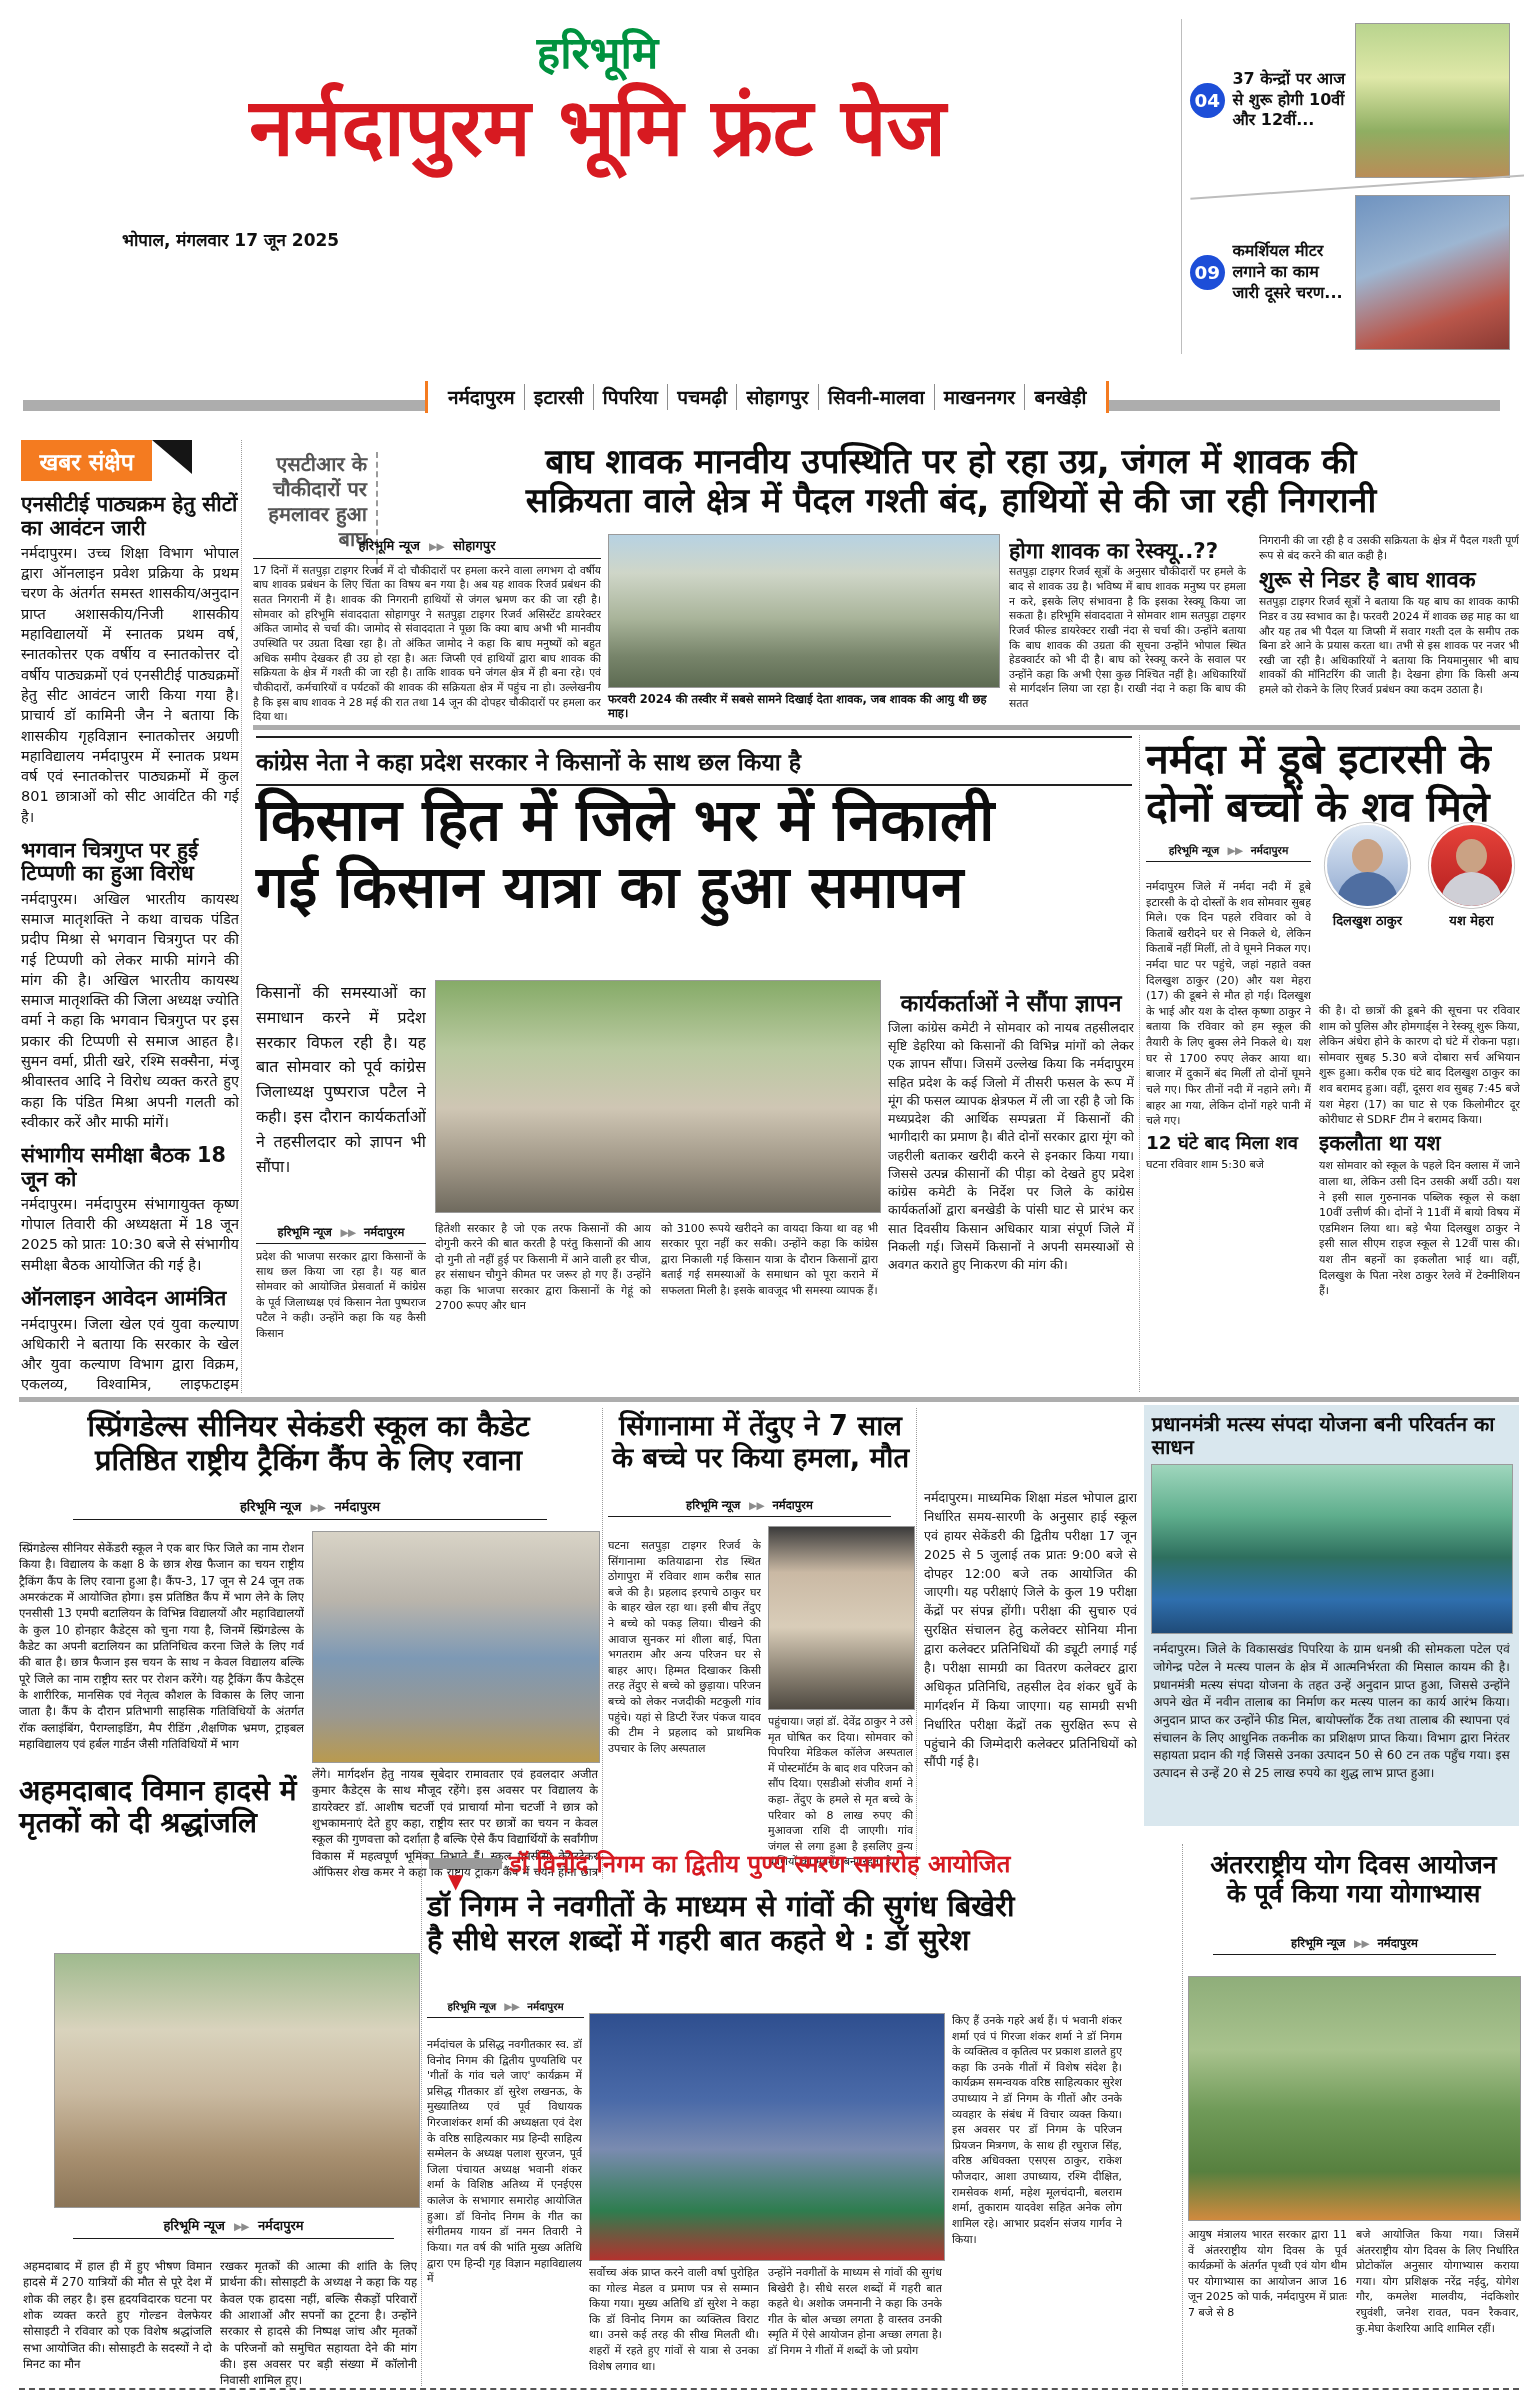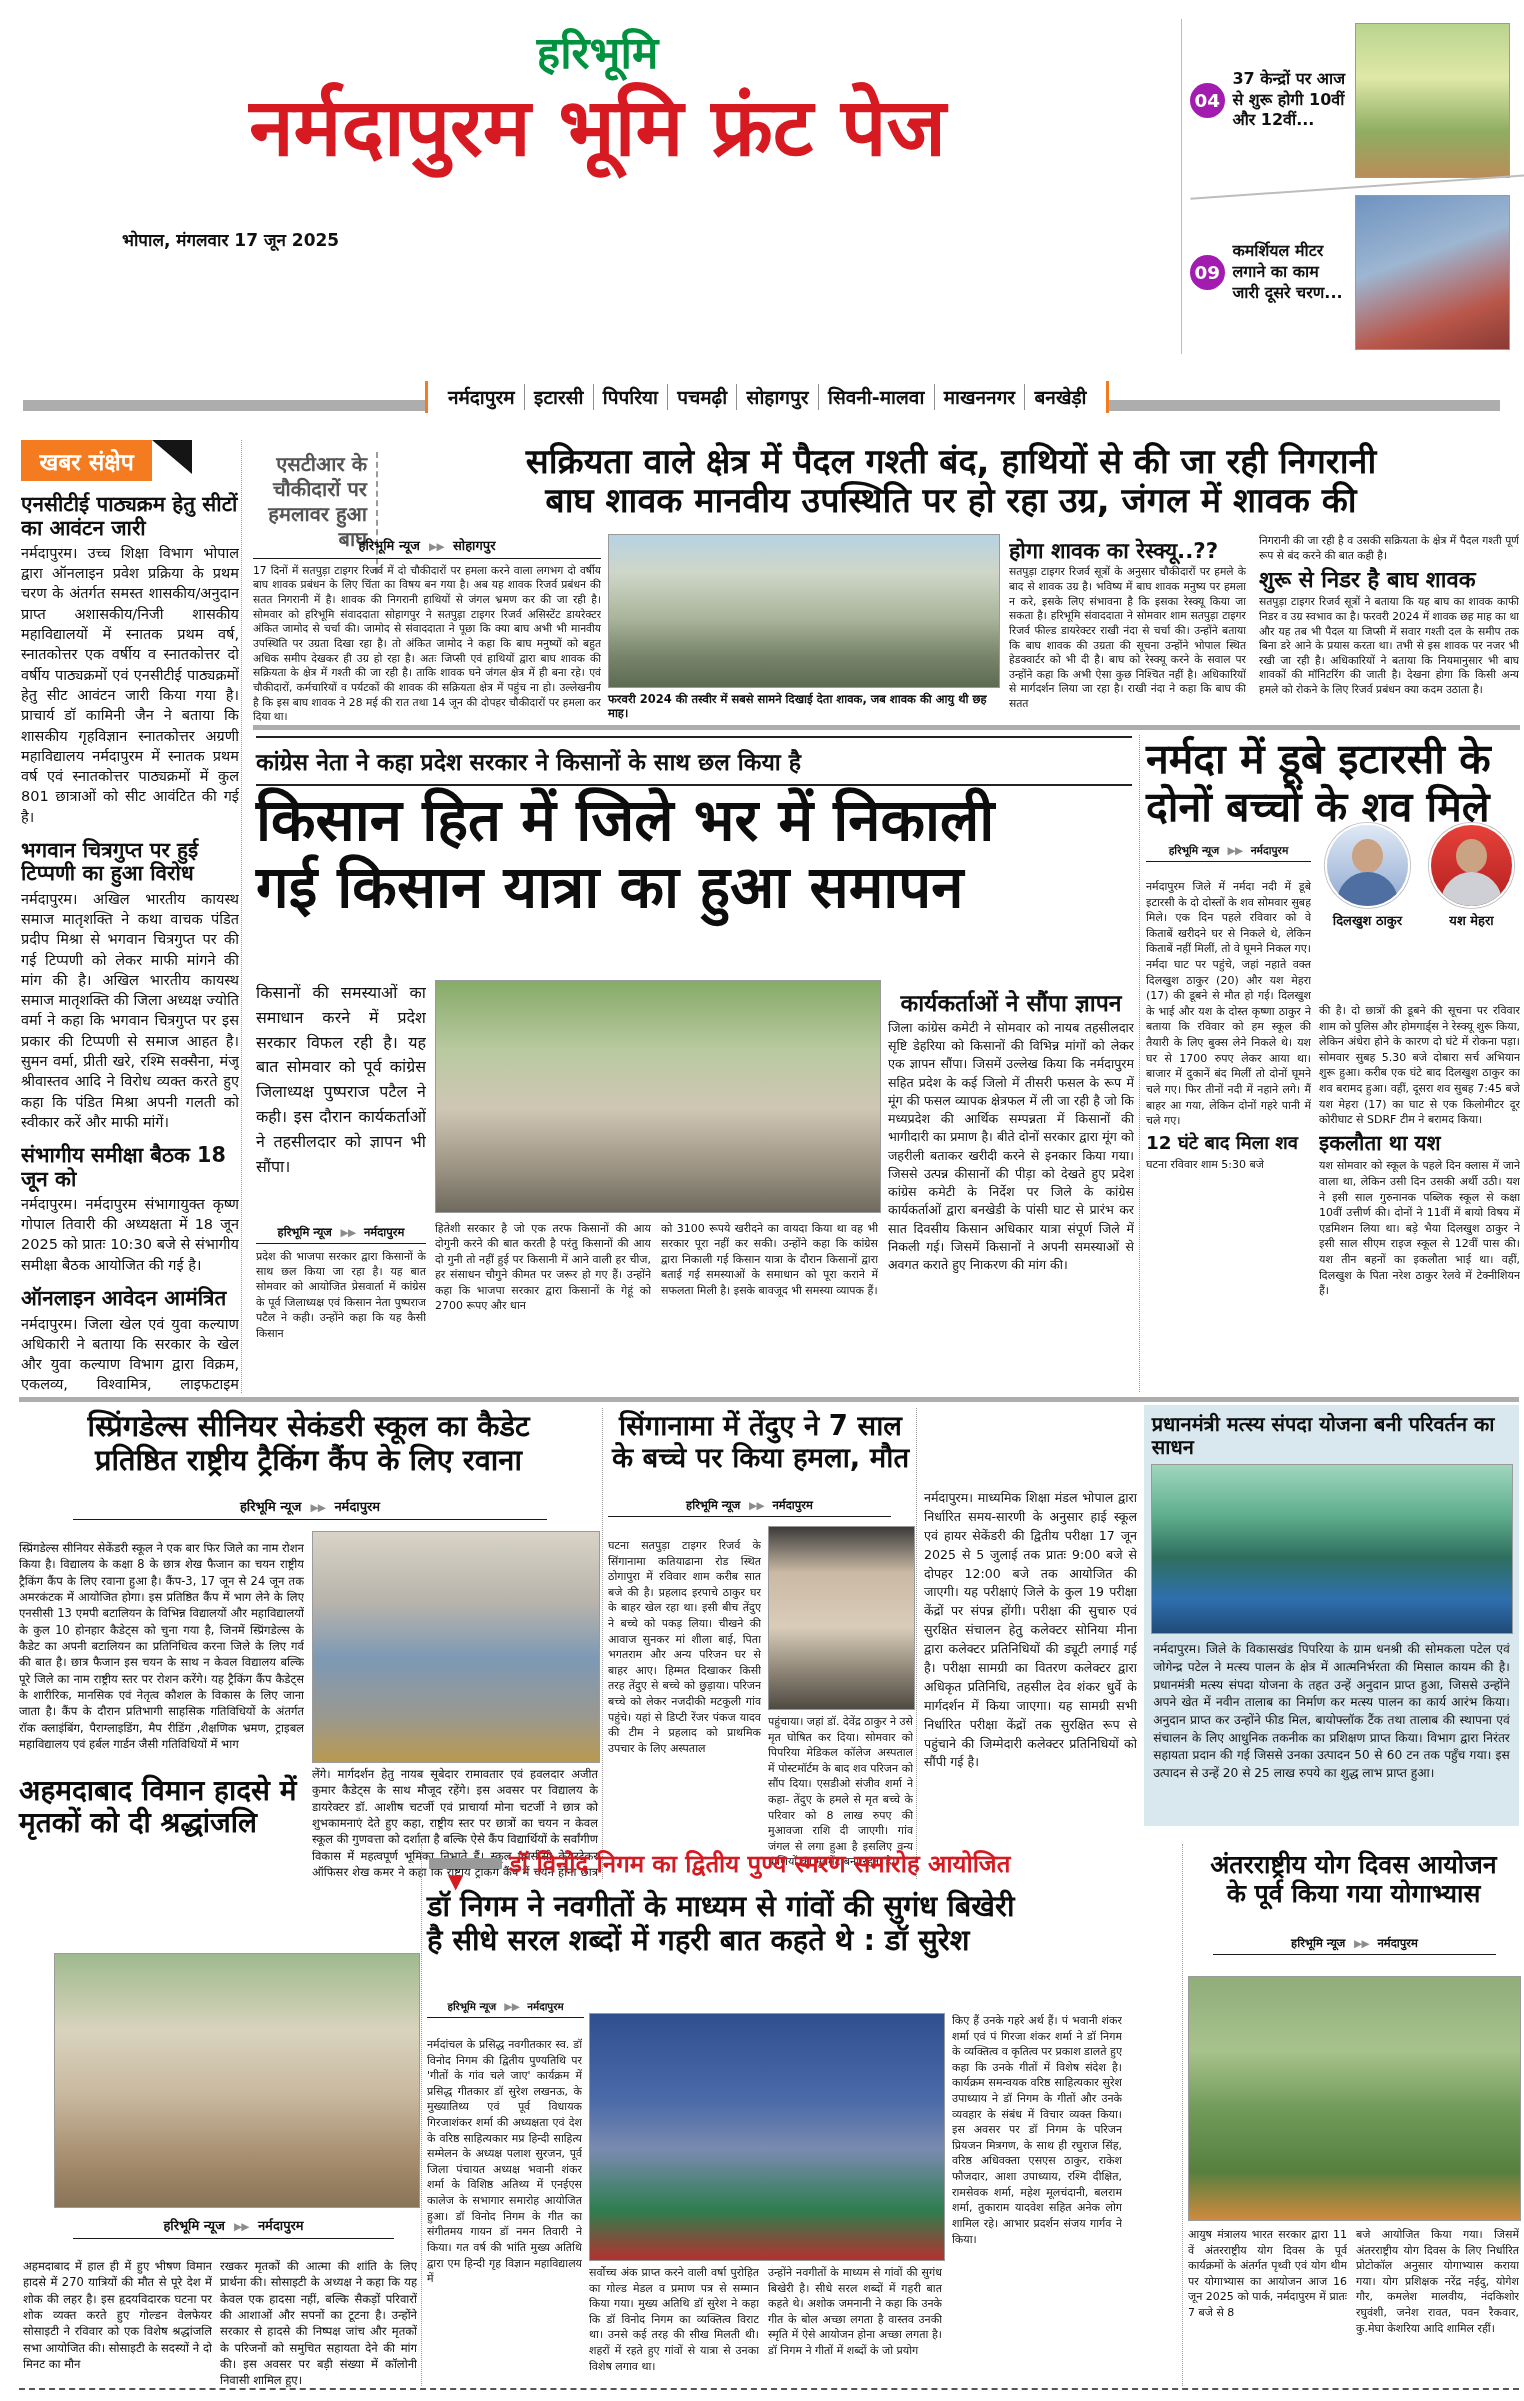--- a/index.html
+++ b/index.html
@@ -13,21 +13,21 @@
   .rule-gray{background:#adadad;}
   .dotv{border-left:1.5px dotted #9a9a9a;width:0;}
   .hl{font-weight:800;color:#0d0d0d;line-height:1.16;}
   .red{color:#d71a21;}
   .green{color:#00923f;}
   .ph{border:0.8px solid #9a9a9a;}
   .cap{font-size:11.5px;font-weight:bold;line-height:1.25;}
   .subhead{font-weight:800;line-height:1.1;margin:4.6px 0 3.1px 0;}
   .brief-title{font-weight:800;font-size:20.7px;line-height:1.12;margin:12.2px 0 3.1px 0;}
   .brief-body{font-size:14.5px;line-height:1.4;}
-  .badge{width:35px;height:35px;border-radius:50%;background:#a21caf;color:#fff;font-weight:bold;display:flex;align-items:center;justify-content:center;font-size:18.4px;flex:0 0 auto;}
+  .badge{width:35px;height:35px;border-radius:50%;background:#1d4ed8;color:#fff;font-weight:bold;display:flex;align-items:center;justify-content:center;font-size:18.4px;flex:0 0 auto;}
   .portrait{width:81px;height:81px;border-radius:50%;box-shadow:0 0 0 2.3px #fff,0 0 0 3.1px #bbb;position:relative;overflow:hidden;}
   .portrait .head{position:absolute;left:25px;top:13.8px;width:31px;height:34px;border-radius:50%;background:#caa284;}
   .portrait .torso{position:absolute;left:10px;top:47px;width:61px;height:38px;border-radius:31px 31px 0 0;background:#6e87b5;}
   .navbox{display:flex;align-items:center;gap:0;background:#fff;border-left:3.8px solid #f47b20;border-right:3.8px solid #f47b20;padding:3.1px 10.7px;}
   .navbox span.item{font-weight:800;font-size:19px;padding:0 9.2px;border-right:1.5px solid #8e8e8e;white-space:nowrap;}
   .navbox span.item:last-child{border-right:none;}
   .tri{width:0;height:0;border-top:34px solid #151515;border-left:40px solid transparent;}
   .kickbox{border-right:2.3px dashed #9a9a9a;}
 </style>
 </head>
@@ -94,22 +94,22 @@
   </div>
 
   <div class="abs kickbox" style="left:245px;top:452px;width:122px;height:122px;padding-right:9.2px;text-align:right;">
     <div style="font-size:20px;font-weight:800;color:#555;line-height:1.25;">
       <div>एसटीआर के</div>
       <div>चौकीदारों पर</div>
       <div>हमलावर हुआ बाघ</div>
     </div>
   </div>
   <div class="abs hl" style="left:383px;top:442px;width:1136px;font-size:34px;text-align:center;">
+    <div>बाघ शावक मानवीय उपस्थिति पर हो रहा उग्र, जंगल में शावक की</div>
     <div>सक्रियता वाले क्षेत्र में पैदल गश्ती बंद, हाथियों से की जा रही निगरानी</div>
-    <div>बाघ शावक मानवीय उपस्थिति पर हो रहा उग्र, जंगल में शावक की</div>
   </div>
   <div class="abs" style="left:253px;top:536px;width:348px;">
     <div class="byline">
       <span>हरिभूमि न्यूज</span>
       <span class="arr">▶▶</span>
       <span>सोहागपुर</span>
     </div>
     <div class="jt clip" style="font-size:10.7px;line-height:1.37;height:157px;margin-top:4.6px;">17 दिनों में सतपुड़ा टाइगर रिजर्व में दो चौकीदारों पर हमला करने वाला लगभग दो वर्षीय बाघ शावक प्रबंधन के लिए चिंता का विषय बन गया है। अब यह शावक रिजर्व प्रबंधन की सतत निगरानी में है। शावक की निगरानी हाथियों से जंगल भ्रमण कर की जा रही है। सोमवार को हरिभूमि संवाददाता सोहागपुर ने सतपुड़ा टाइगर रिजर्व असिस्टेंट डायरेक्टर अंकित जामोद से चर्चा की। जामोद से संवाददाता ने पूछा कि क्या बाघ अभी भी मानवीय उपस्थिति पर उग्रता दिखा रहा है। तो अंकित जामोद ने कहा कि बाघ मनुष्यों को बहुत अधिक समीप देखकर ही उग्र हो रहा है। अतः जिप्सी एवं हाथियों द्वारा बाघ शावक की सक्रियता के क्षेत्र में गश्ती की जा रही है। ताकि शावक घने जंगल क्षेत्र में ही बना रहे। एवं चौकीदारों, कर्मचारियों व पर्यटकों की शावक की सक्रियता क्षेत्र में पहुंच ना हो। उल्लेखनीय है कि इस बाघ शावक ने 28 मई की रात तथा 14 जून की दोपहर चौकीदारों पर हमला कर दिया था।</div>
   </div>
   <div class="abs" style="left:608px;top:534px;width:390px;">

